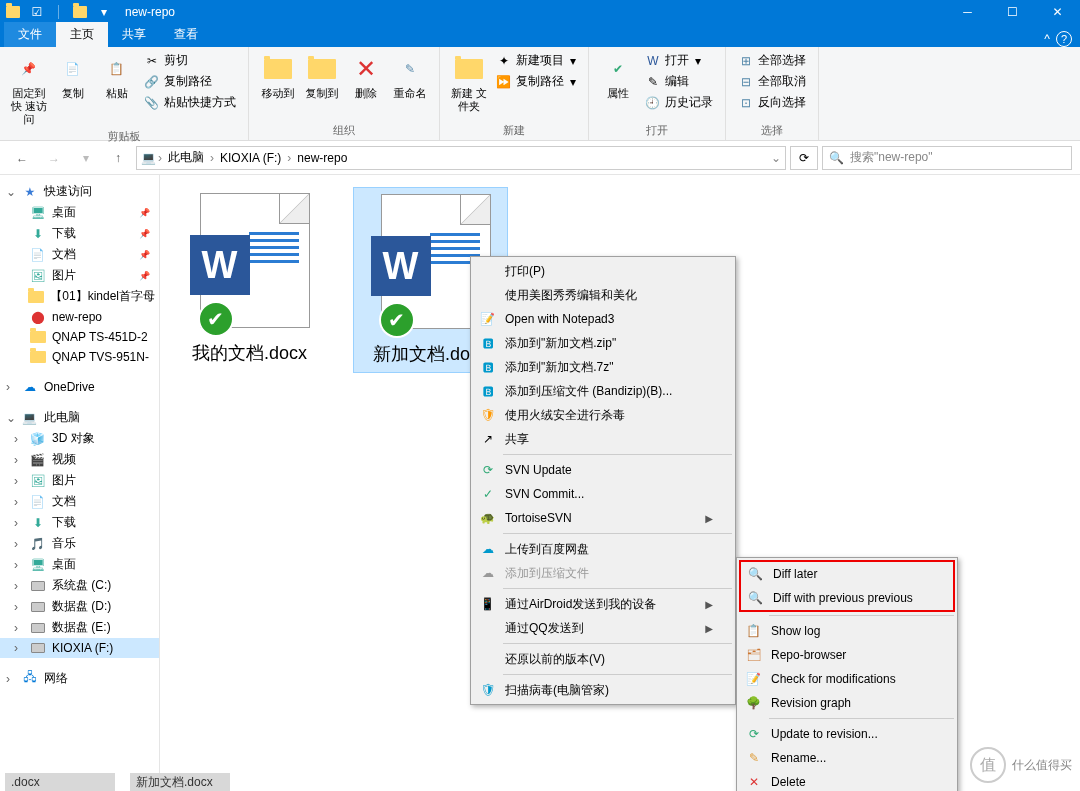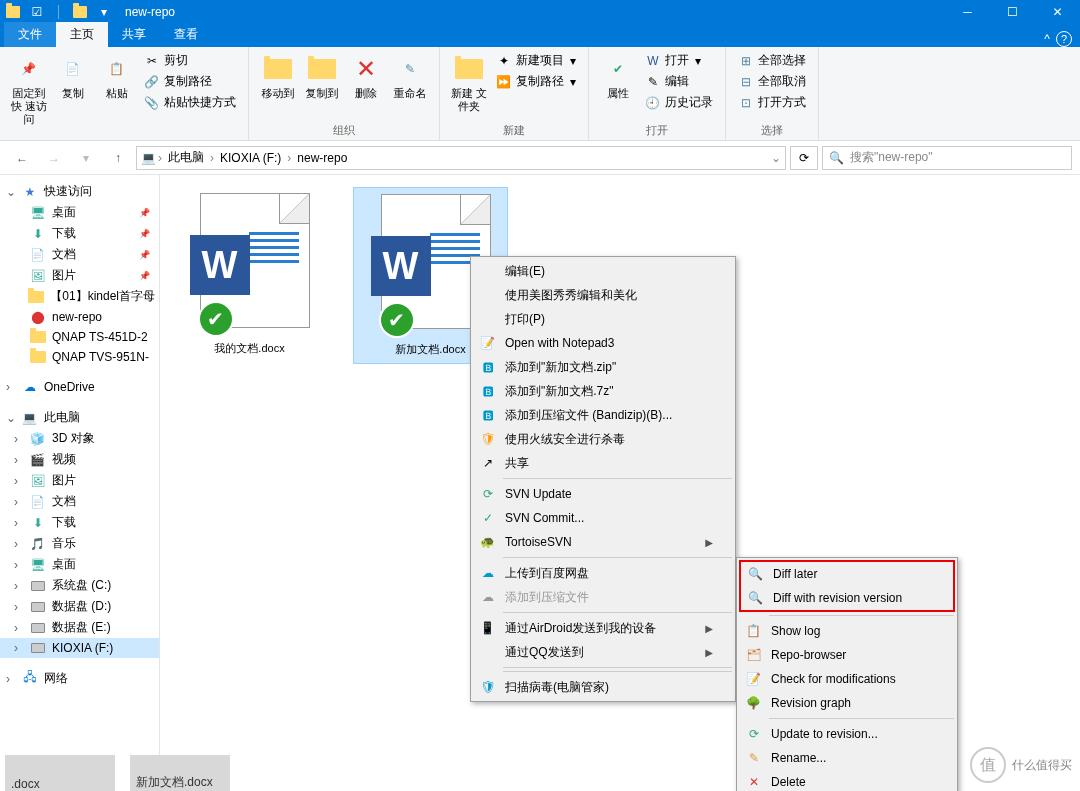--- a/index.html
+++ b/index.html
@@ -53,41 +53,41 @@
 .content-area { flex: 1; padding: 12px; display: flex; gap: 26px; align-items: flex-start; }
 .file-item { width: 155px; display: flex; flex-direction: column; align-items: center; cursor: pointer; padding: 6px; }
 .file-item.selected { background: #cce8ff; border: 1px solid #99d1ff; }
 .doc-icon { width: 120px; height: 140px; position: relative; margin-bottom: 8px; }
 .doc-page { width: 110px; height: 135px; background: #fff; border: 1px solid #999; position: absolute; right: 0; top: 0; }
 .doc-fold { position: absolute; right: 0; top: 0; width: 30px; height: 30px; background: linear-gradient(135deg, #fff 48%, #ccc 50%, #eee 52%); border-bottom: 1px solid #999; border-left: 1px solid #999; }
 .doc-lines { position: absolute; right: 10px; top: 38px; width: 50px; }
 .doc-lines .ln { height: 3px; background: #2b7cd3; margin-bottom: 4px; }
 .word-badge { position: absolute; left: 0; top: 42px; width: 60px; height: 60px; background: #2b579a; display: flex; align-items: center; justify-content: center; color: #fff; font-size: 38px; font-weight: bold; font-family: "Segoe UI", sans-serif; }
 .check-badge { position: absolute; left: 8px; bottom: -4px; width: 36px; height: 36px; border-radius: 50%; background: #2ca02c; display: flex; align-items: center; justify-content: center; color: #fff; font-size: 20px; border: 2px solid #fff; }
-.file-name { font-size: 11px; }
+.file-name { font-size: 18px; }
 
 .context-menu { position: absolute; background: #f0f0f0; border: 1px solid #a0a0a0; box-shadow: 2px 2px 5px rgba(0,0,0,0.3); padding: 2px; }
 .cm1 { left: 470px; top: 256px; width: 266px; }
 .cm-item { display: flex; align-items: center; padding: 3px 20px 3px 6px; gap: 8px; cursor: pointer; white-space: nowrap; }
 .cm-item .ico { width: 18px; height: 18px; display: flex; align-items: center; justify-content: center; flex-shrink: 0; }
 .cm-item .arrow { margin-left: auto; color: #555; font-size: 10px; }
 .cm-item.disabled { color: #999; }
 .cm-sep { height: 1px; background: #ccc; margin: 3px 1px 3px 30px; }
 
 .cm2 { left: 736px; top: 557px; width: 222px; }
 .highlight-box { border: 2px solid #e00; }
 
 .watermark { position: absolute; right: 8px; bottom: 8px; display: flex; align-items: center; gap: 6px; color: #888; font-size: 14px; }
 .watermark .circ { width: 36px; height: 36px; border: 2px solid #ccc; border-radius: 50%; display: flex; align-items: center; justify-content: center; font-size: 16px; color: #aaa; }
 
 .folder-icon { width: 16px; height: 12px; background: #ffd76a; border-radius: 1px; position: relative; }
 .folder-icon::before { content: ''; position: absolute; top: -3px; left: 0; width: 6px; height: 3px; background: #ffd76a; border-radius: 1px 1px 0 0; }
 .disk-icon { width: 14px; height: 10px; background: #ccc; border: 1px solid #888; border-radius: 1px; }
 
-.bottom-strip { position: absolute; left: 0; bottom: 0; height: 36px; background: #d8d8d8; display: flex; align-items: flex-end; font-size: 11px; color: #333; }
+.bottom-strip { position: absolute; left: 0; bottom: 0; height: 18px; background: #d8d8d8; display: flex; align-items: center; font-size: 11px; color: #333; }
 </style>
 </head>
 <body>
 
 <div class="titlebar">
   <div class="icons">
     <span class="icon-small">
         <span class="folder-icon"></span>
       </span>
     <span class="icon-small" style="color:#fff">☑</span>
@@ -140,20 +140,21 @@
         <div class="small-btn">
             <span class="ico">🔗</span>
             <span>复制路径</span>
           </div>
         <div class="small-btn">
             <span class="ico">📎</span>
             <span>粘贴快捷方式</span>
           </div>
       </div>
     </div>
+    <div class="label">剪贴板</div>
   </div>
 
   <div class="ribbon-group">
     <div class="content">
       <div class="big-btn">
           <div class="ico">
             <span class="folder-icon" style="width:28px;height:20px"></span>
           </div>
           <div class="txt">移动到</div>
         </div>
@@ -231,21 +232,21 @@
         <div class="small-btn">
             <span class="ico" style="color:#58a">⊞</span>
             <span>全部选择</span>
           </div>
         <div class="small-btn">
             <span class="ico" style="color:#58a">⊟</span>
             <span>全部取消</span>
           </div>
         <div class="small-btn">
             <span class="ico" style="color:#58a">⊡</span>
-            <span>打开方式</span>
+            <span>反向选择</span>
           </div>
       </div>
     </div>
     <div class="label">选择</div>
   </div>
 </div>
 
 <div class="addrbar">
   <div class="navbtn">←</div>
   <div class="navbtn light">→</div>
@@ -442,29 +443,25 @@
         <div class="check-badge">✔</div>
       </div>
       <div class="file-name">新加文档.docx</div>
     </div>
   </div>
 </div>
 
 <div class="context-menu cm1">
   <div class="cm-item">
       <span class="ico"></span>
-      <span>编辑(E)</span>
+      <span>打印(P)</span>
     </div>
   <div class="cm-item">
       <span class="ico"></span>
       <span>使用美图秀秀编辑和美化</span>
-    </div>
-  <div class="cm-item">
-      <span class="ico"></span>
-      <span>打印(P)</span>
     </div>
   <div class="cm-item">
       <span class="ico" style="color:#5a8">📝</span>
       <span>Open with Notepad3</span>
     </div>
   <div class="cm-item">
       <span class="ico" style="color:#09c">🅱</span>
       <span>添加到"新加文档.zip"</span>
     </div>
   <div class="cm-item">
@@ -511,37 +508,41 @@
       <span class="ico" style="color:#3a7">📱</span>
       <span>通过AirDroid发送到我的设备</span>
       <span class="arrow">▶</span>
     </div>
   <div class="cm-item">
       <span class="ico"></span>
       <span>通过QQ发送到</span>
       <span class="arrow">▶</span>
     </div>
   <div class="cm-sep"></div>
+  <div class="cm-item">
+      <span class="ico"></span>
+      <span>还原以前的版本(V)</span>
+    </div>
   <div class="cm-sep"></div>
   <div class="cm-item">
       <span class="ico" style="color:#09c">🛡</span>
       <span>扫描病毒(电脑管家)</span>
     </div>
 
 </div>
 
 <div class="context-menu cm2">
   <div class="highlight-box">
     <div class="cm-item">
         <span class="ico" style="color:#58a">🔍</span>
         <span>Diff later</span>
       </div>
     <div class="cm-item">
         <span class="ico" style="color:#58a">🔍</span>
-        <span>Diff with revision version</span>
+        <span>Diff with previous previous</span>
       </div>
   </div>
   <div class="cm-sep"></div>
   <div class="cm-item">
       <span class="ico" style="color:#c97">📋</span>
       <span>Show log</span>
     </div>
   <div class="cm-item">
       <span class="ico" style="color:#c73">🗂</span>
       <span>Repo-browser</span>

